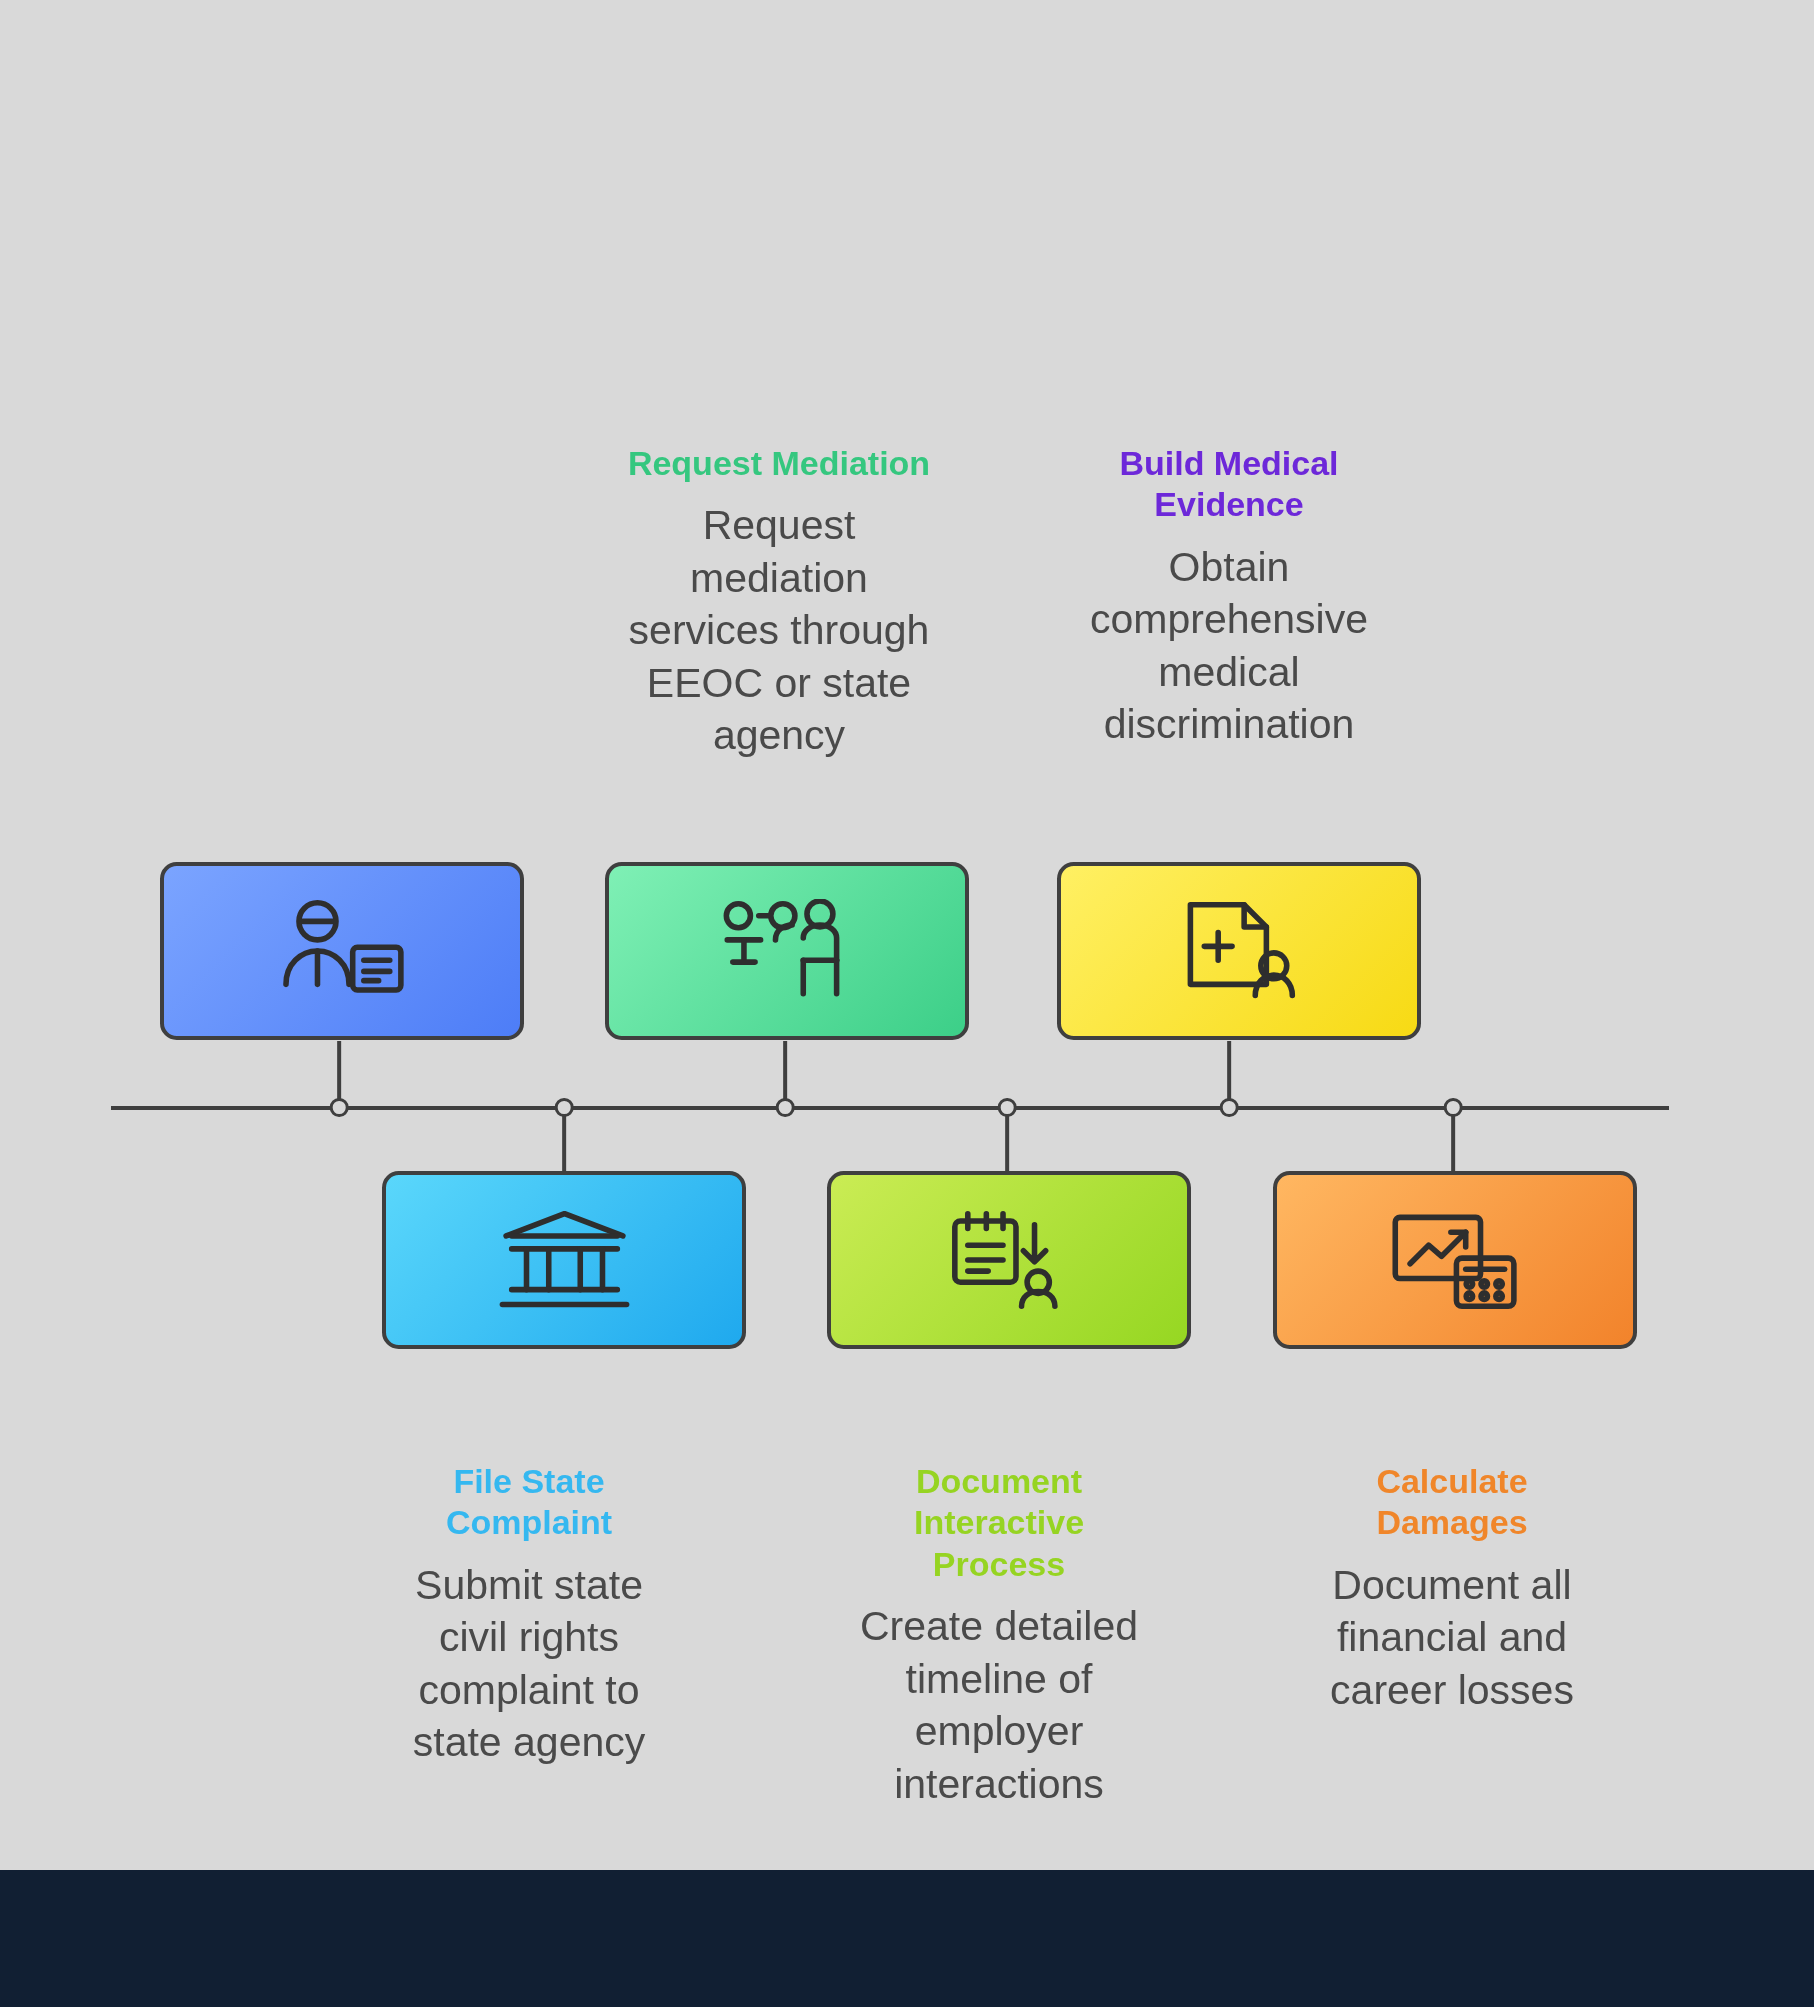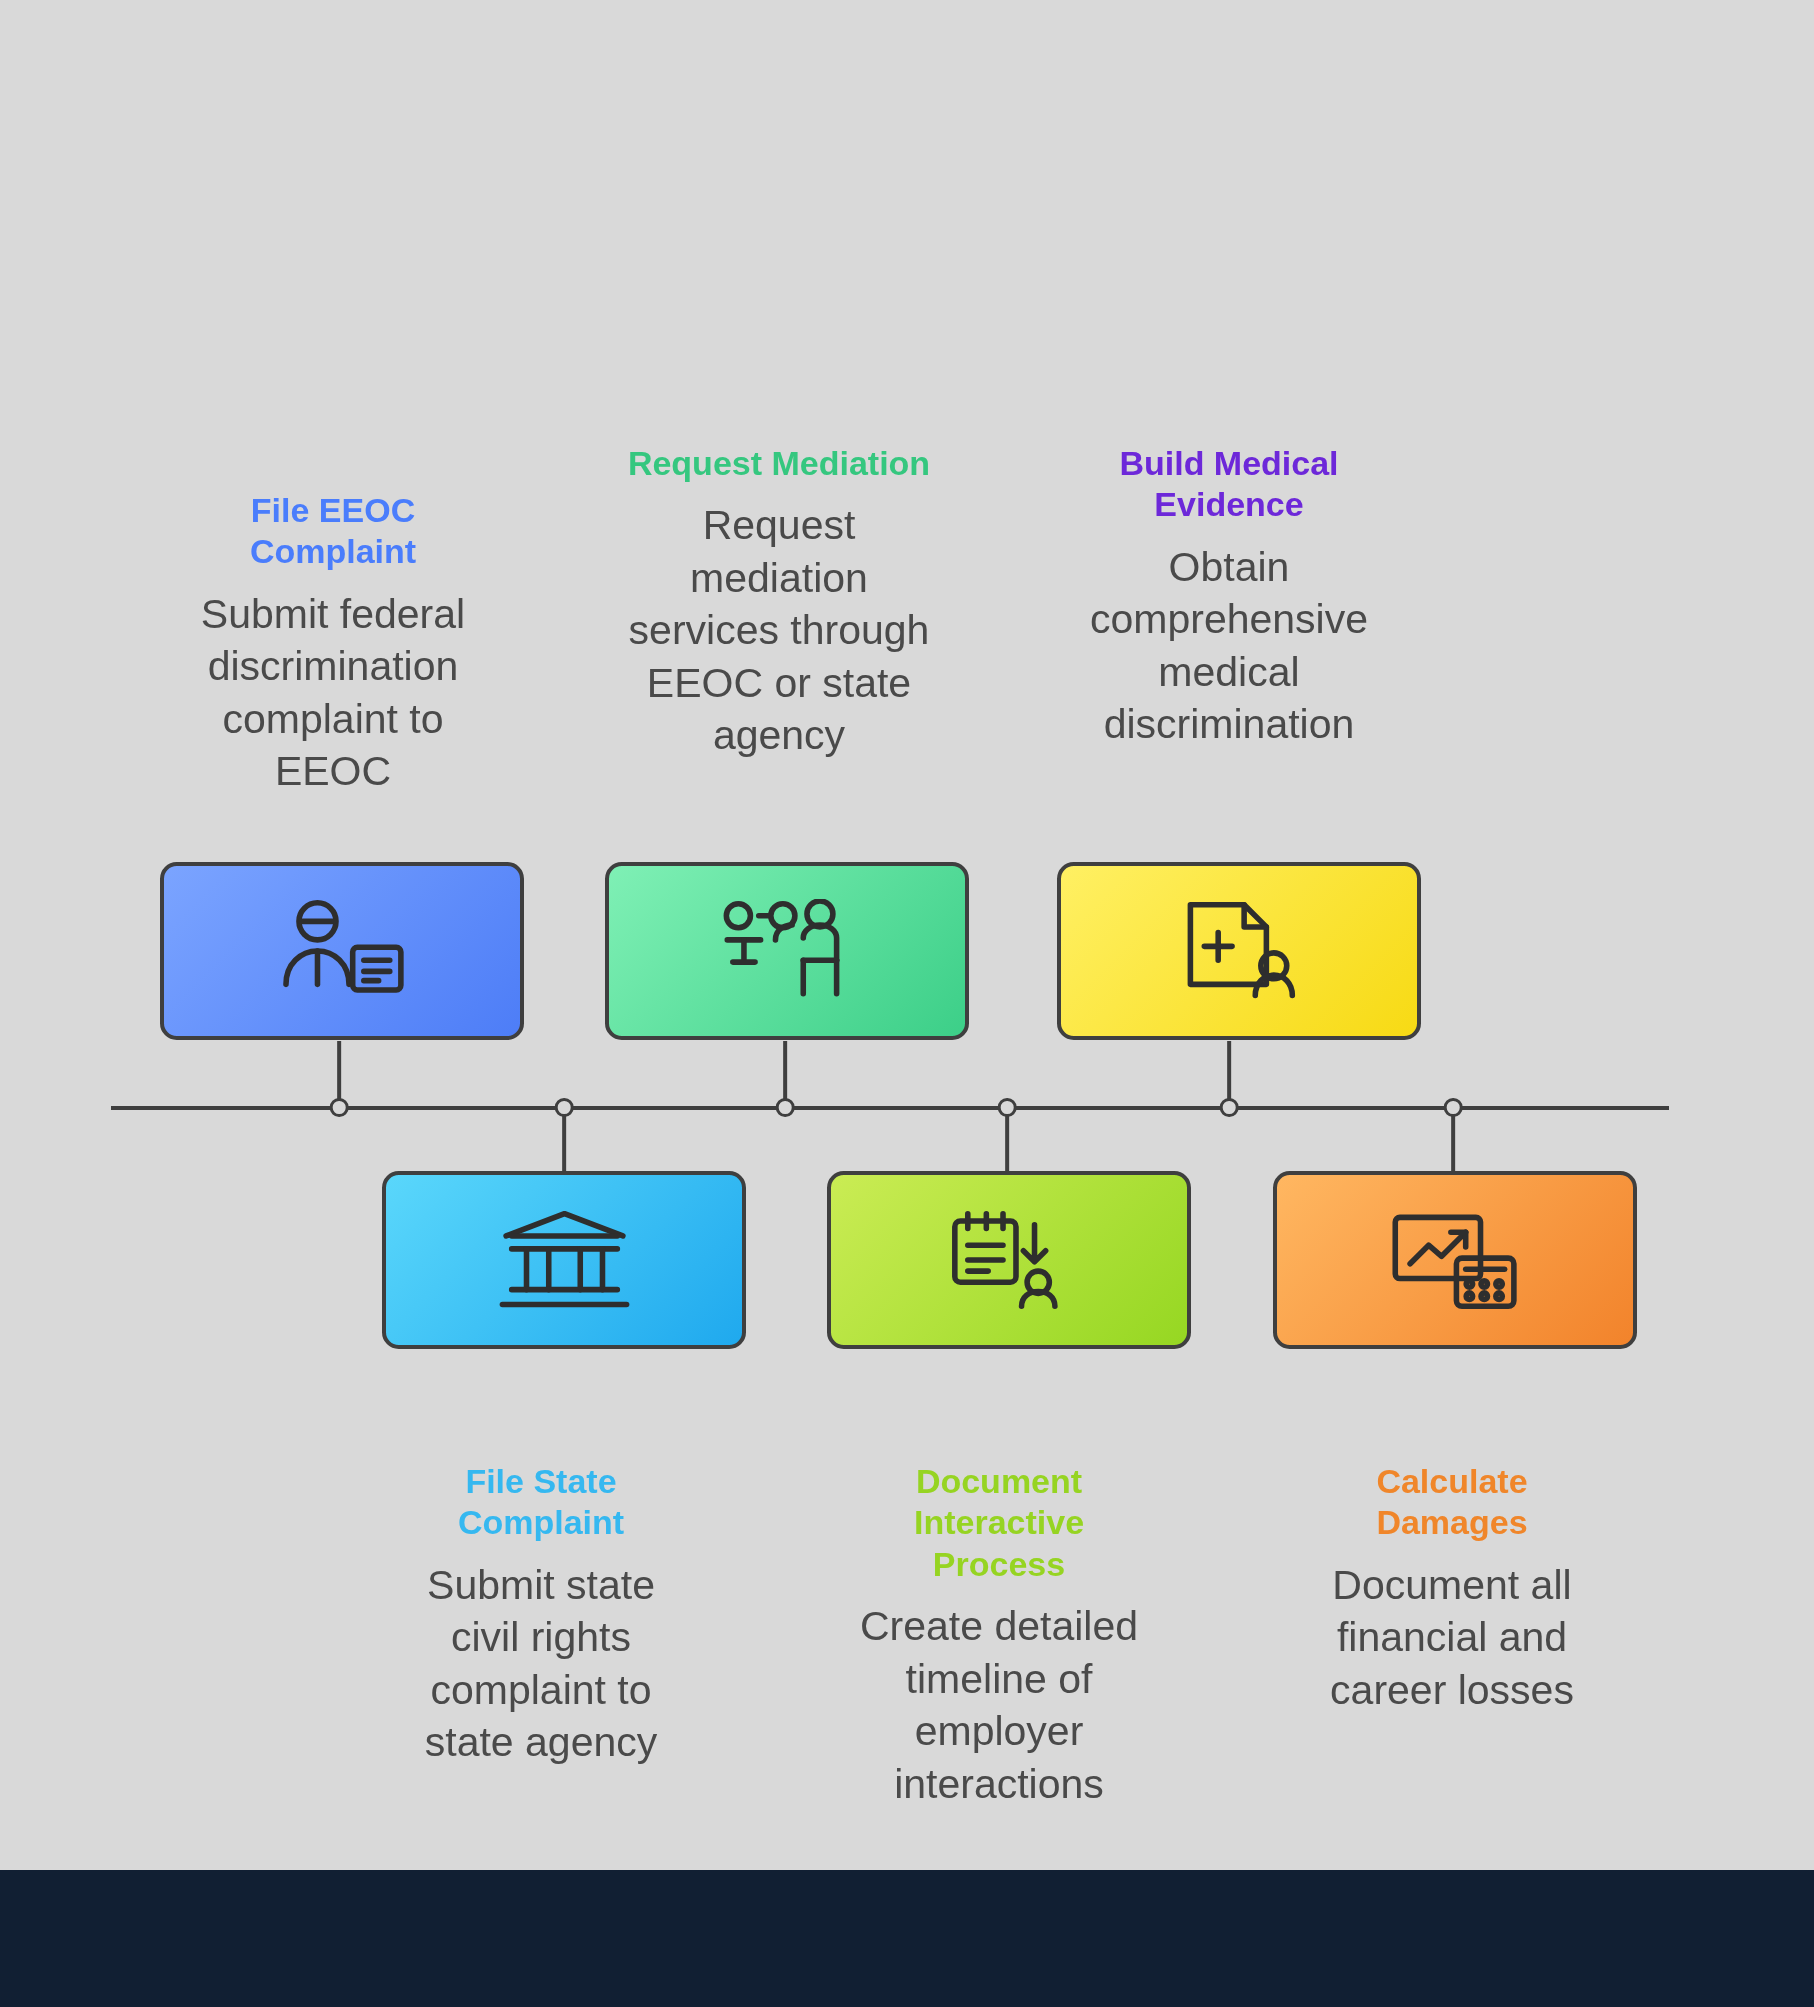--- a/index.html
+++ b/index.html
@@ -117,24 +117,20 @@
     line-height: 1.28;
     color: #4a4a4a;
   }
 </style>
 </head>
 <body>
 
 <div class="canvas">
 
 
-  <div class="block" style="left:180px; top:490px;">
-    <div class="hd" style="color:#4a7dfc;">File EEOC Complaint</div>
-    <div class="bd">Submit federal discrimination complaint to EEOC</div>
-  </div>
 
   <div class="block" style="left:626px; top:443px;">
     <div class="hd" style="color:#35c77f;">Request Mediation</div>
     <div class="bd">Request mediation services through EEOC or state agency</div>
   </div>
 
   <div class="block" style="left:1076px; top:443px;">
     <div class="hd" style="color:#6d28d9;">Build Medical Evidence</div>
     <div class="bd">Obtain comprehensive medical discrimination</div>
   </div>
@@ -242,21 +238,21 @@
         <circle cx="90" cy="82" r="3.5"></circle>
           <circle cx="106" cy="82" r="3.5"></circle>
           <circle cx="122" cy="82" r="3.5"></circle>
         <circle cx="90" cy="95" r="3.5"></circle>
           <circle cx="106" cy="95" r="3.5"></circle>
           <circle cx="122" cy="95" r="3.5"></circle>
       </svg>
     </span>
   </div>
 
-  <div class="block" style="left:388px; top:1461px;">
+  <div class="block" style="left:376px; top:1461px;">
     <div class="hd" style="color:#35b8f0;">File State Complaint</div>
     <div class="bd">Submit state civil rights complaint to state agency</div>
   </div>
 
   <div class="block" style="left:846px; top:1461px;">
     <div class="hd" style="color:#96d422;">Document Interactive Process</div>
     <div class="bd">Create detailed timeline of employer interactions</div>
   </div>
 
   <div class="block" style="left:1299px; top:1461px;">

